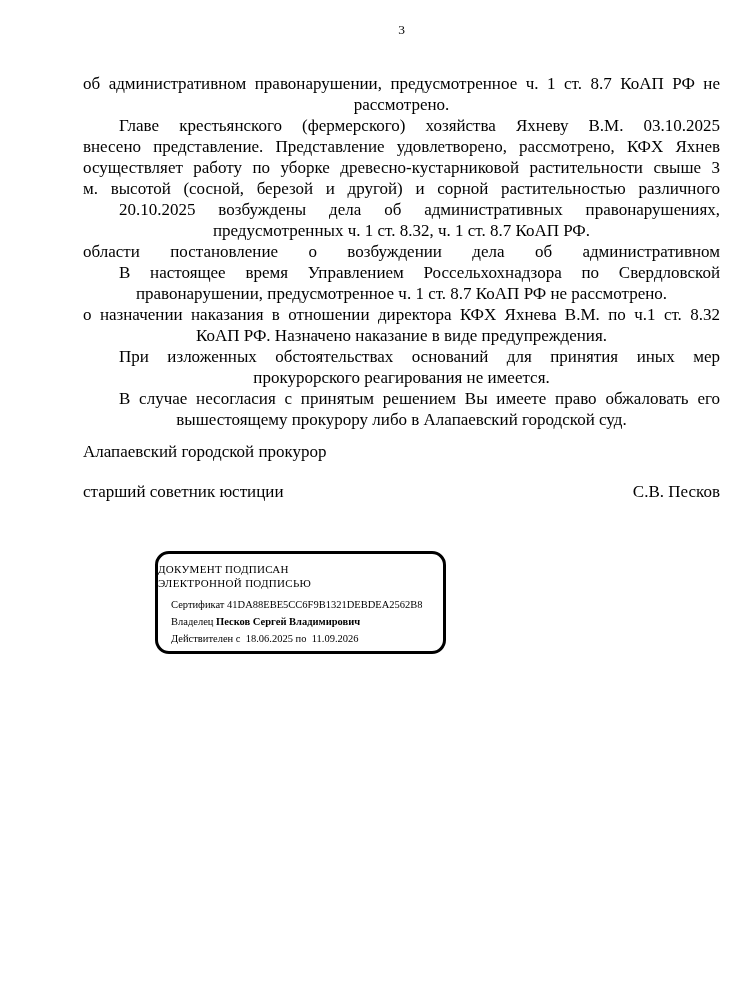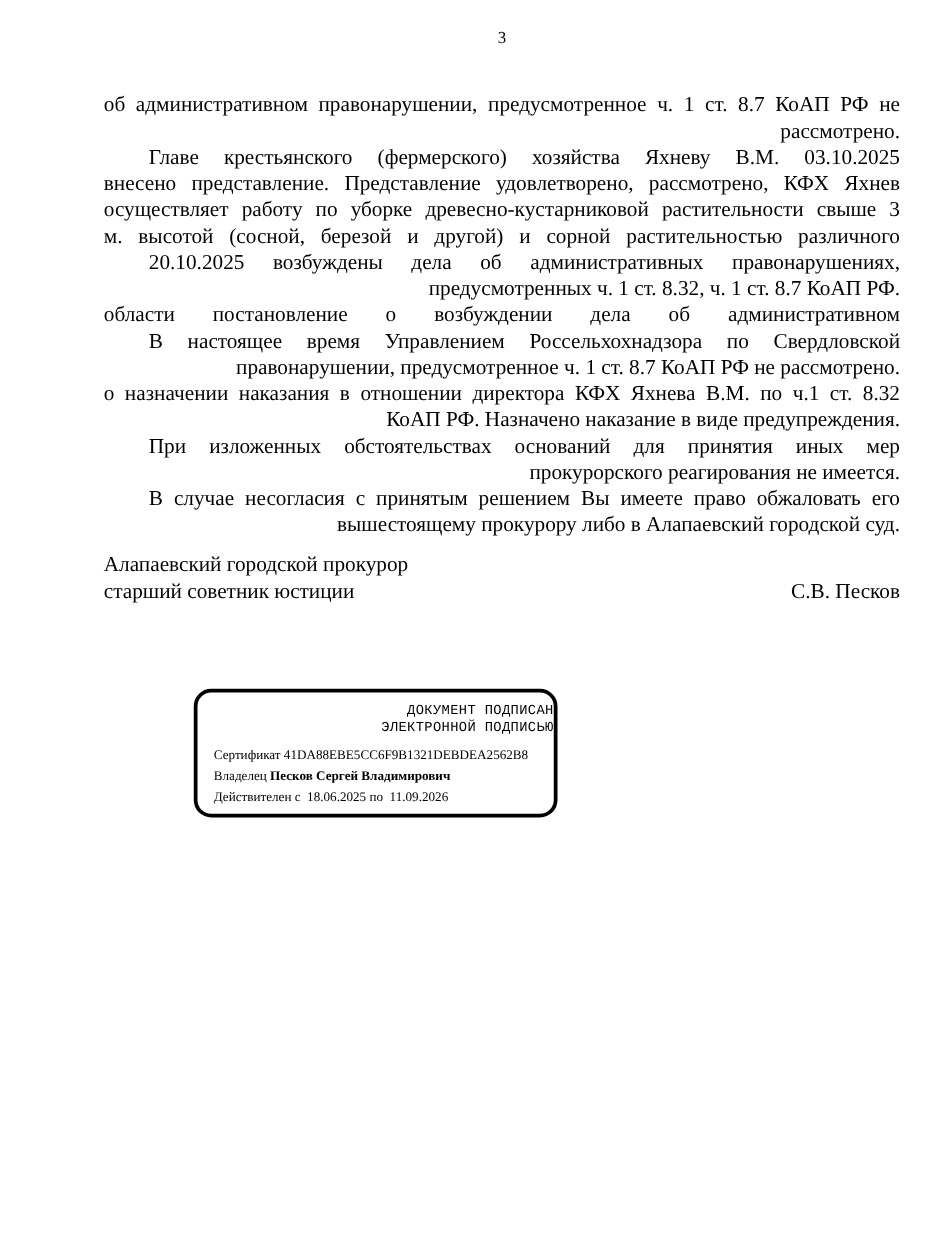--- a/index.html
+++ b/index.html
@@ -22,47 +22,46 @@
     line-height: 16px;
   }
   .textblock {
     position: absolute;
     left: 83px;
     top: 73px;
     width: 637px;
     font-size: 17px;
     line-height: 21px;
   }
-  .line { text-align: right; }
+  .line { text-align: center; }
   .line.justify { text-align: justify; text-align-last: justify; }
   .line.indent { text-indent: 36px; }
   .prosecutor { margin-top: 11px; font-family: Liberation Serif, serif; }
   .sig-row {
-    margin-top: 0;
+    margin-top: 19px;
     display: flex;
     justify-content: space-between;
   }
   .stamp {
     position: absolute;
     left: 155px;
     top: 551px;
     width: 291px;
     height: 103px;
     box-sizing: border-box;
     border: 3px solid #000000;
     border-radius: 14px;
     padding-top: 9px;
     background: #ffffff;
   }
   .stamp-title {
-    text-align: right;
+    text-align: left;
     font-size: 11px;
     line-height: 13.5px;
     letter-spacing: 0.3px;
-    font-family: Liberation Mono, monospace;
   }
   .stamp-details {
     margin-top: 6px;
     padding-left: 13px;
     padding-right: 8px;
     font-size: 10.5px;
     line-height: 17px;
   }
   .stamp-line { white-space: pre-wrap; }
   .bold { font-weight: bold; margin-top: 28px; }

